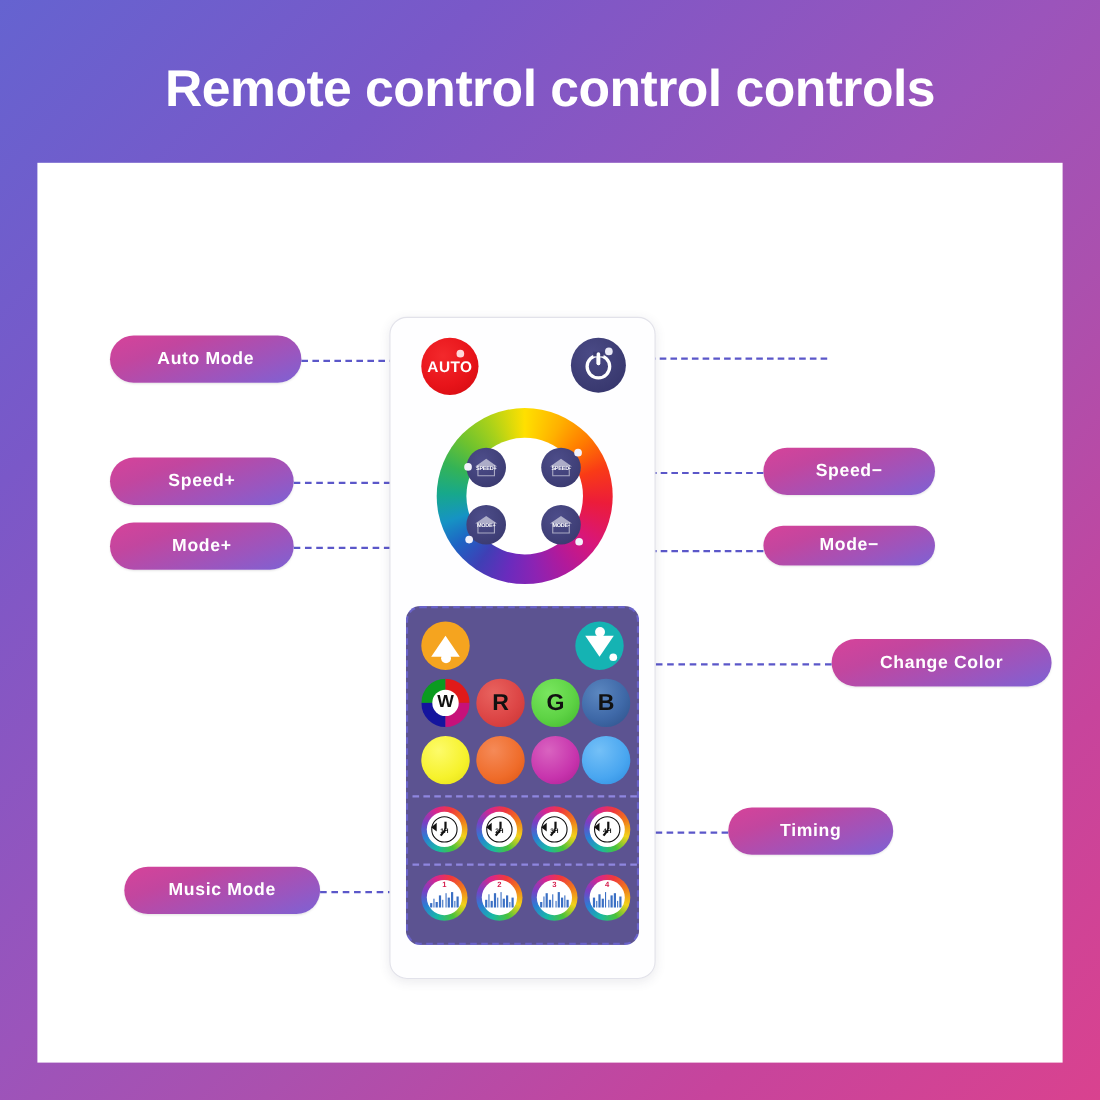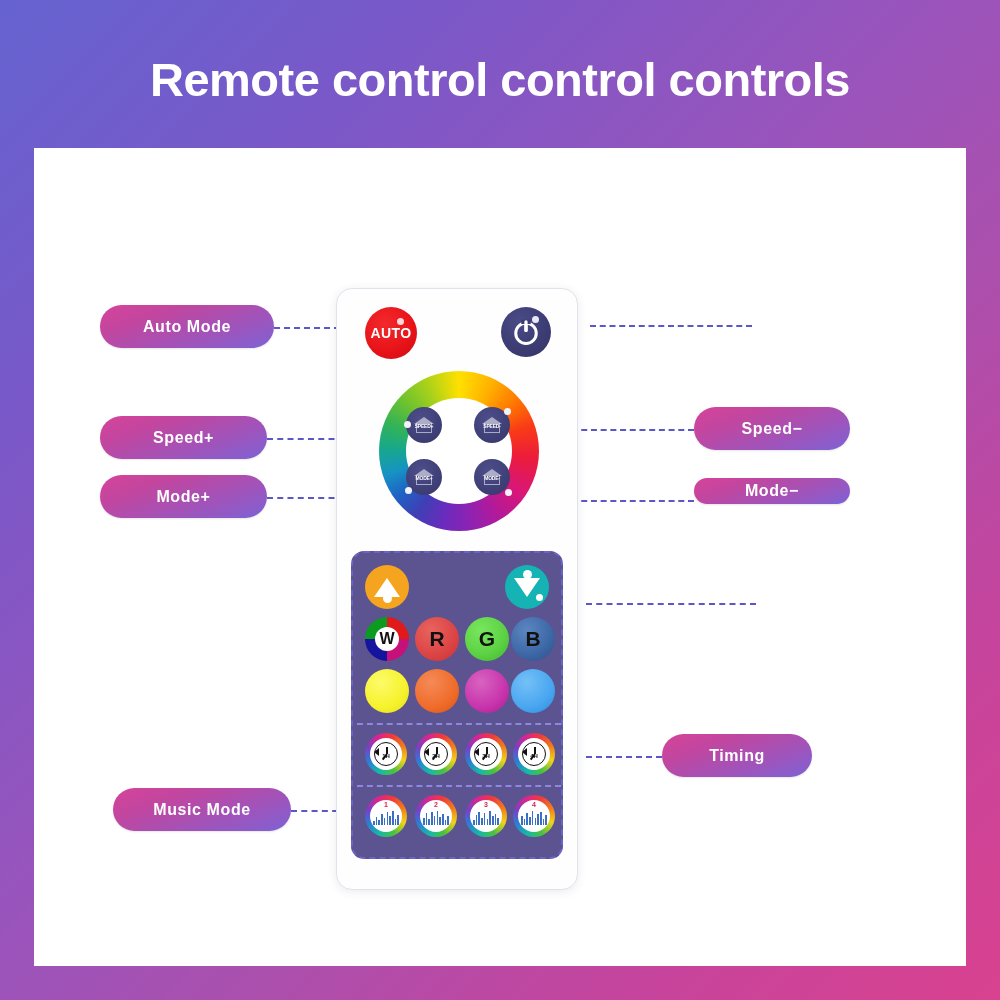--- a/index.html
+++ b/index.html
@@ -29,21 +29,21 @@
     border-radius:40px;color:#ffffff;font-size:16px;font-weight:600;
     background:linear-gradient(160deg,#d6439a 0%,#c2469f 28%,#9a56bf 72%,#7d62d4 100%);
     box-shadow:0 1px 2px rgba(0,0,0,.10);
     letter-spacing:.6px;white-space:nowrap;
   }
   
   .lead{position:absolute;border-top:2px dashed #5b57c9;height:0;}
 
   
   #remote{
-    position:absolute;left:336px;top:288px;width:240px;height:600px;
+    position:absolute;left:354px;top:288px;width:240px;height:600px;
     background:#fefeff;border:1.5px solid #e2e2ea;border-radius:16px;
     box-shadow:0 2px 10px rgba(60,60,90,.10);
   }
   
   #autoBtn{
     position:absolute;left:28px;top:18px;width:52px;height:52px;border-radius:50%;
     background:radial-gradient(circle at 38% 32%,#f3292c 0%,#e8141a 55%,#d1090f 100%);
     display:flex;align-items:center;justify-content:center;
   }
   #autoBtn .lbl{color:#fff;font-size:14px;font-weight:bold;letter-spacing:.4px;}
@@ -176,25 +176,28 @@
   </div>
   <div class="lead" style="left:291px;top:810px;width:78px;"></div>
 
   <div class="lead" style="left:590px;top:325px;width:162px;"></div>
 
   <div class="pill" style="left:694px;top:407px;width:156px;height:43px;text-align:center;">
     <span>Speed−</span>
   </div>
   <div class="lead" style="left:523px;top:429px;width:171px;"></div>
 
-  <div class="pill" style="left:694px;top:478px;width:156px;height:26px;">
+  <div class="pill" style="left:694px;top:478px;width:156px;height:36px;">
     <span>Mode−</span>
   </div>
   <div class="lead" style="left:523px;top:500px;width:171px;"></div>
 
+  <div class="pill" style="left:756px;top:581px;width:200px;height:43px;">
+    <span>Change Color</span>
+  </div>
   <div class="lead" style="left:586px;top:603px;width:170px;"></div>
 
   <div class="pill" style="left:662px;top:734px;width:150px;height:43px;align-items:center;">
     <span>Timing</span>
   </div>
   <div class="lead" style="left:586px;top:756px;width:76px;"></div>
 
   <div id="remote">
 
     <div id="autoBtn">

